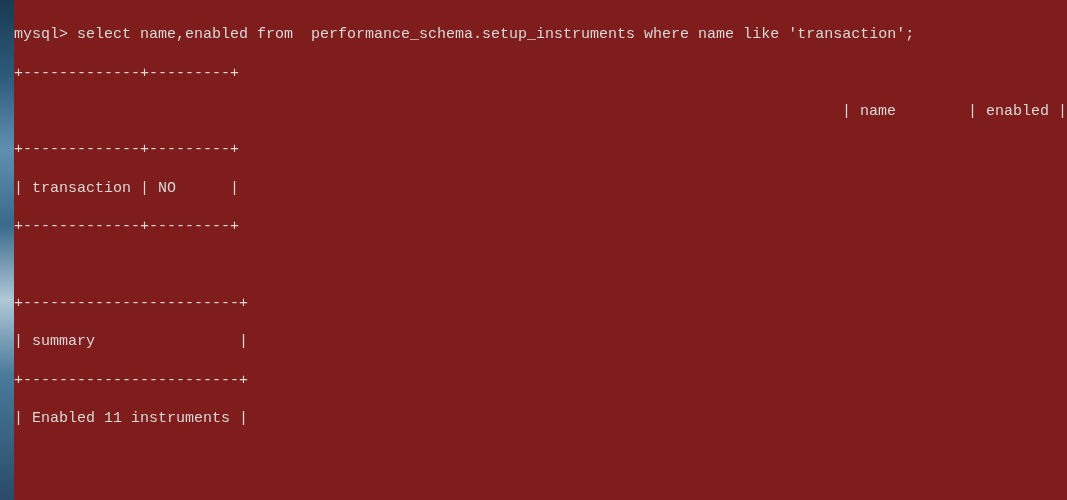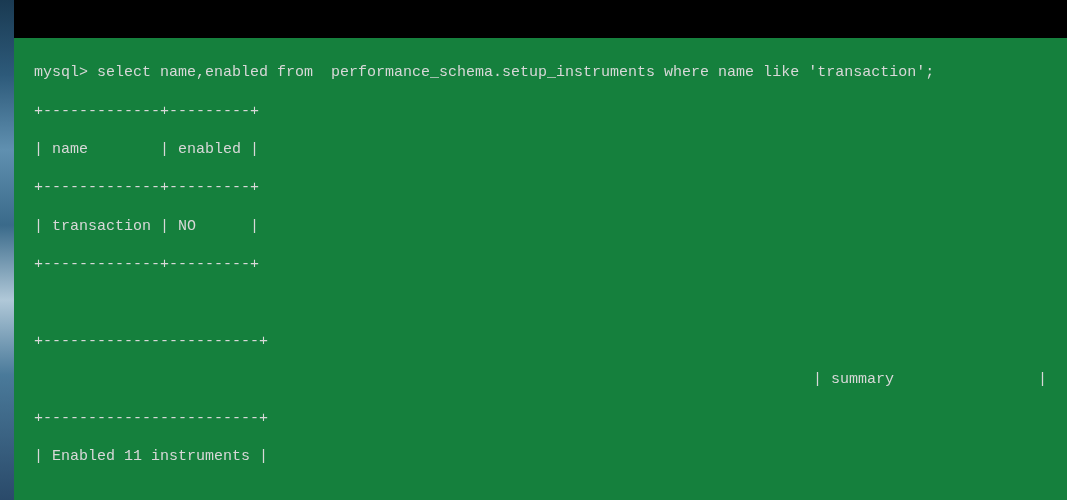--- a/index.html
+++ b/index.html
@@ -25,45 +25,44 @@
       width: 14px;
       height: 500px;
       background: linear-gradient(180deg, #1a3a52 0%, #2d5a7a 15%, #6090b0 30%, #3a6a8a 45%, #b0c8d8 60%, #4a7a9a 75%, #2a4a6a 100%);
     }
     .terminal {
       position: absolute;
       left: 14px;
       top: 0;
       right: 0;
       bottom: 0;
-      background: #15803d;
-      padding: 6px 20px;
+      background: #7f1d1d;
+      padding: 6px 0;
       white-space: pre;
       color: #d8d8d8;
-      margin-top: 38px;
     }
     .line {
       white-space: pre;
     }
   </style>
 </head>
 <body>
 
 <div class="left-edge"></div>
 
 <div class="terminal">
 <span class="line" style="display: block;"><span>mysql&gt; </span><span>select name,enabled from  performance_schema.setup_instruments where name like 'transaction';</span></span>
 <span class="line" style="display: block;">+-------------+---------+</span>
-<span class="line" style="display: block;">| name        | enabled |</span>
+<span class="line" style="display: block; text-align: right;">| name        | enabled |</span>
 <span class="line" style="display: block;">+-------------+---------+</span>
 <span class="line" style="display: block;">| transaction | NO      |</span>
 <span class="line" style="display: block;">+-------------+---------+</span>
 <span class="line" style="display: block;"> </span>
 <span class="line" style="display: block;">+------------------------+</span>
-<span class="line" style="display: block; text-align: right;">| summary                |</span>
+<span class="line" style="display: block;">| summary                |</span>
 <span class="line" style="display: block;">+------------------------+</span>
 <span class="line" style="display: block;">| Enabled 11 instruments |</span>
 
 
 
 
 
 
 
 

